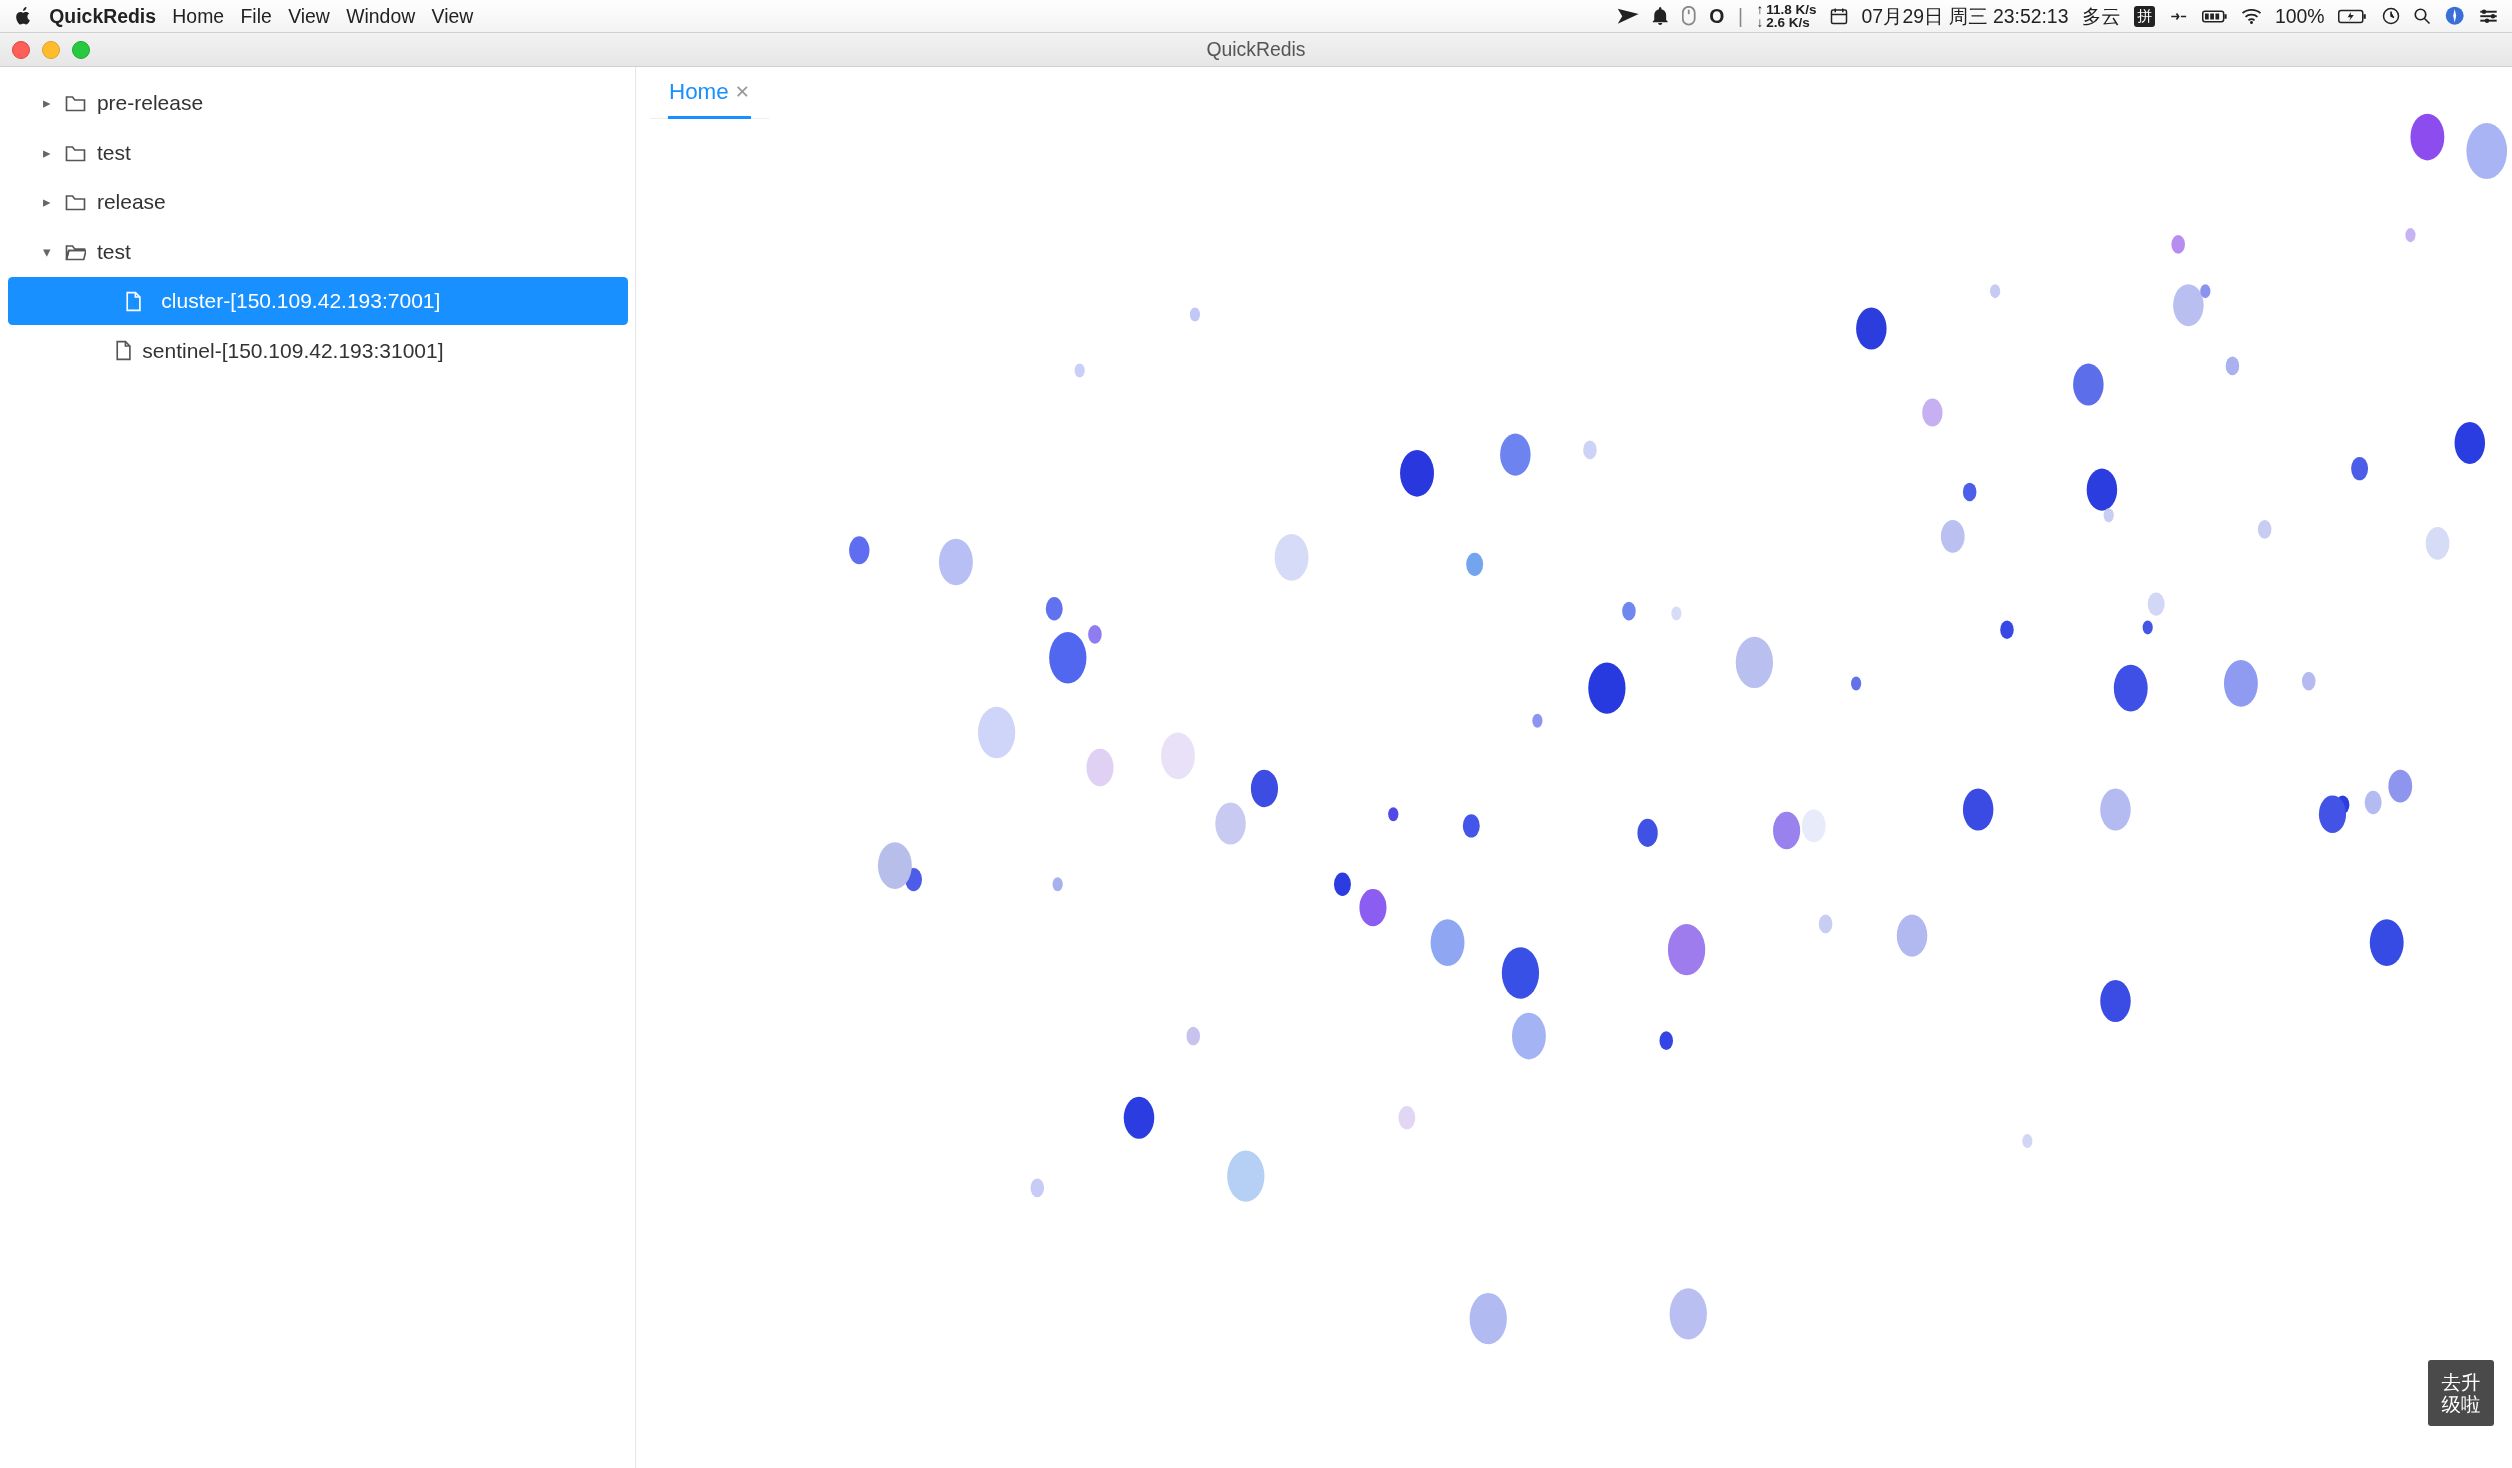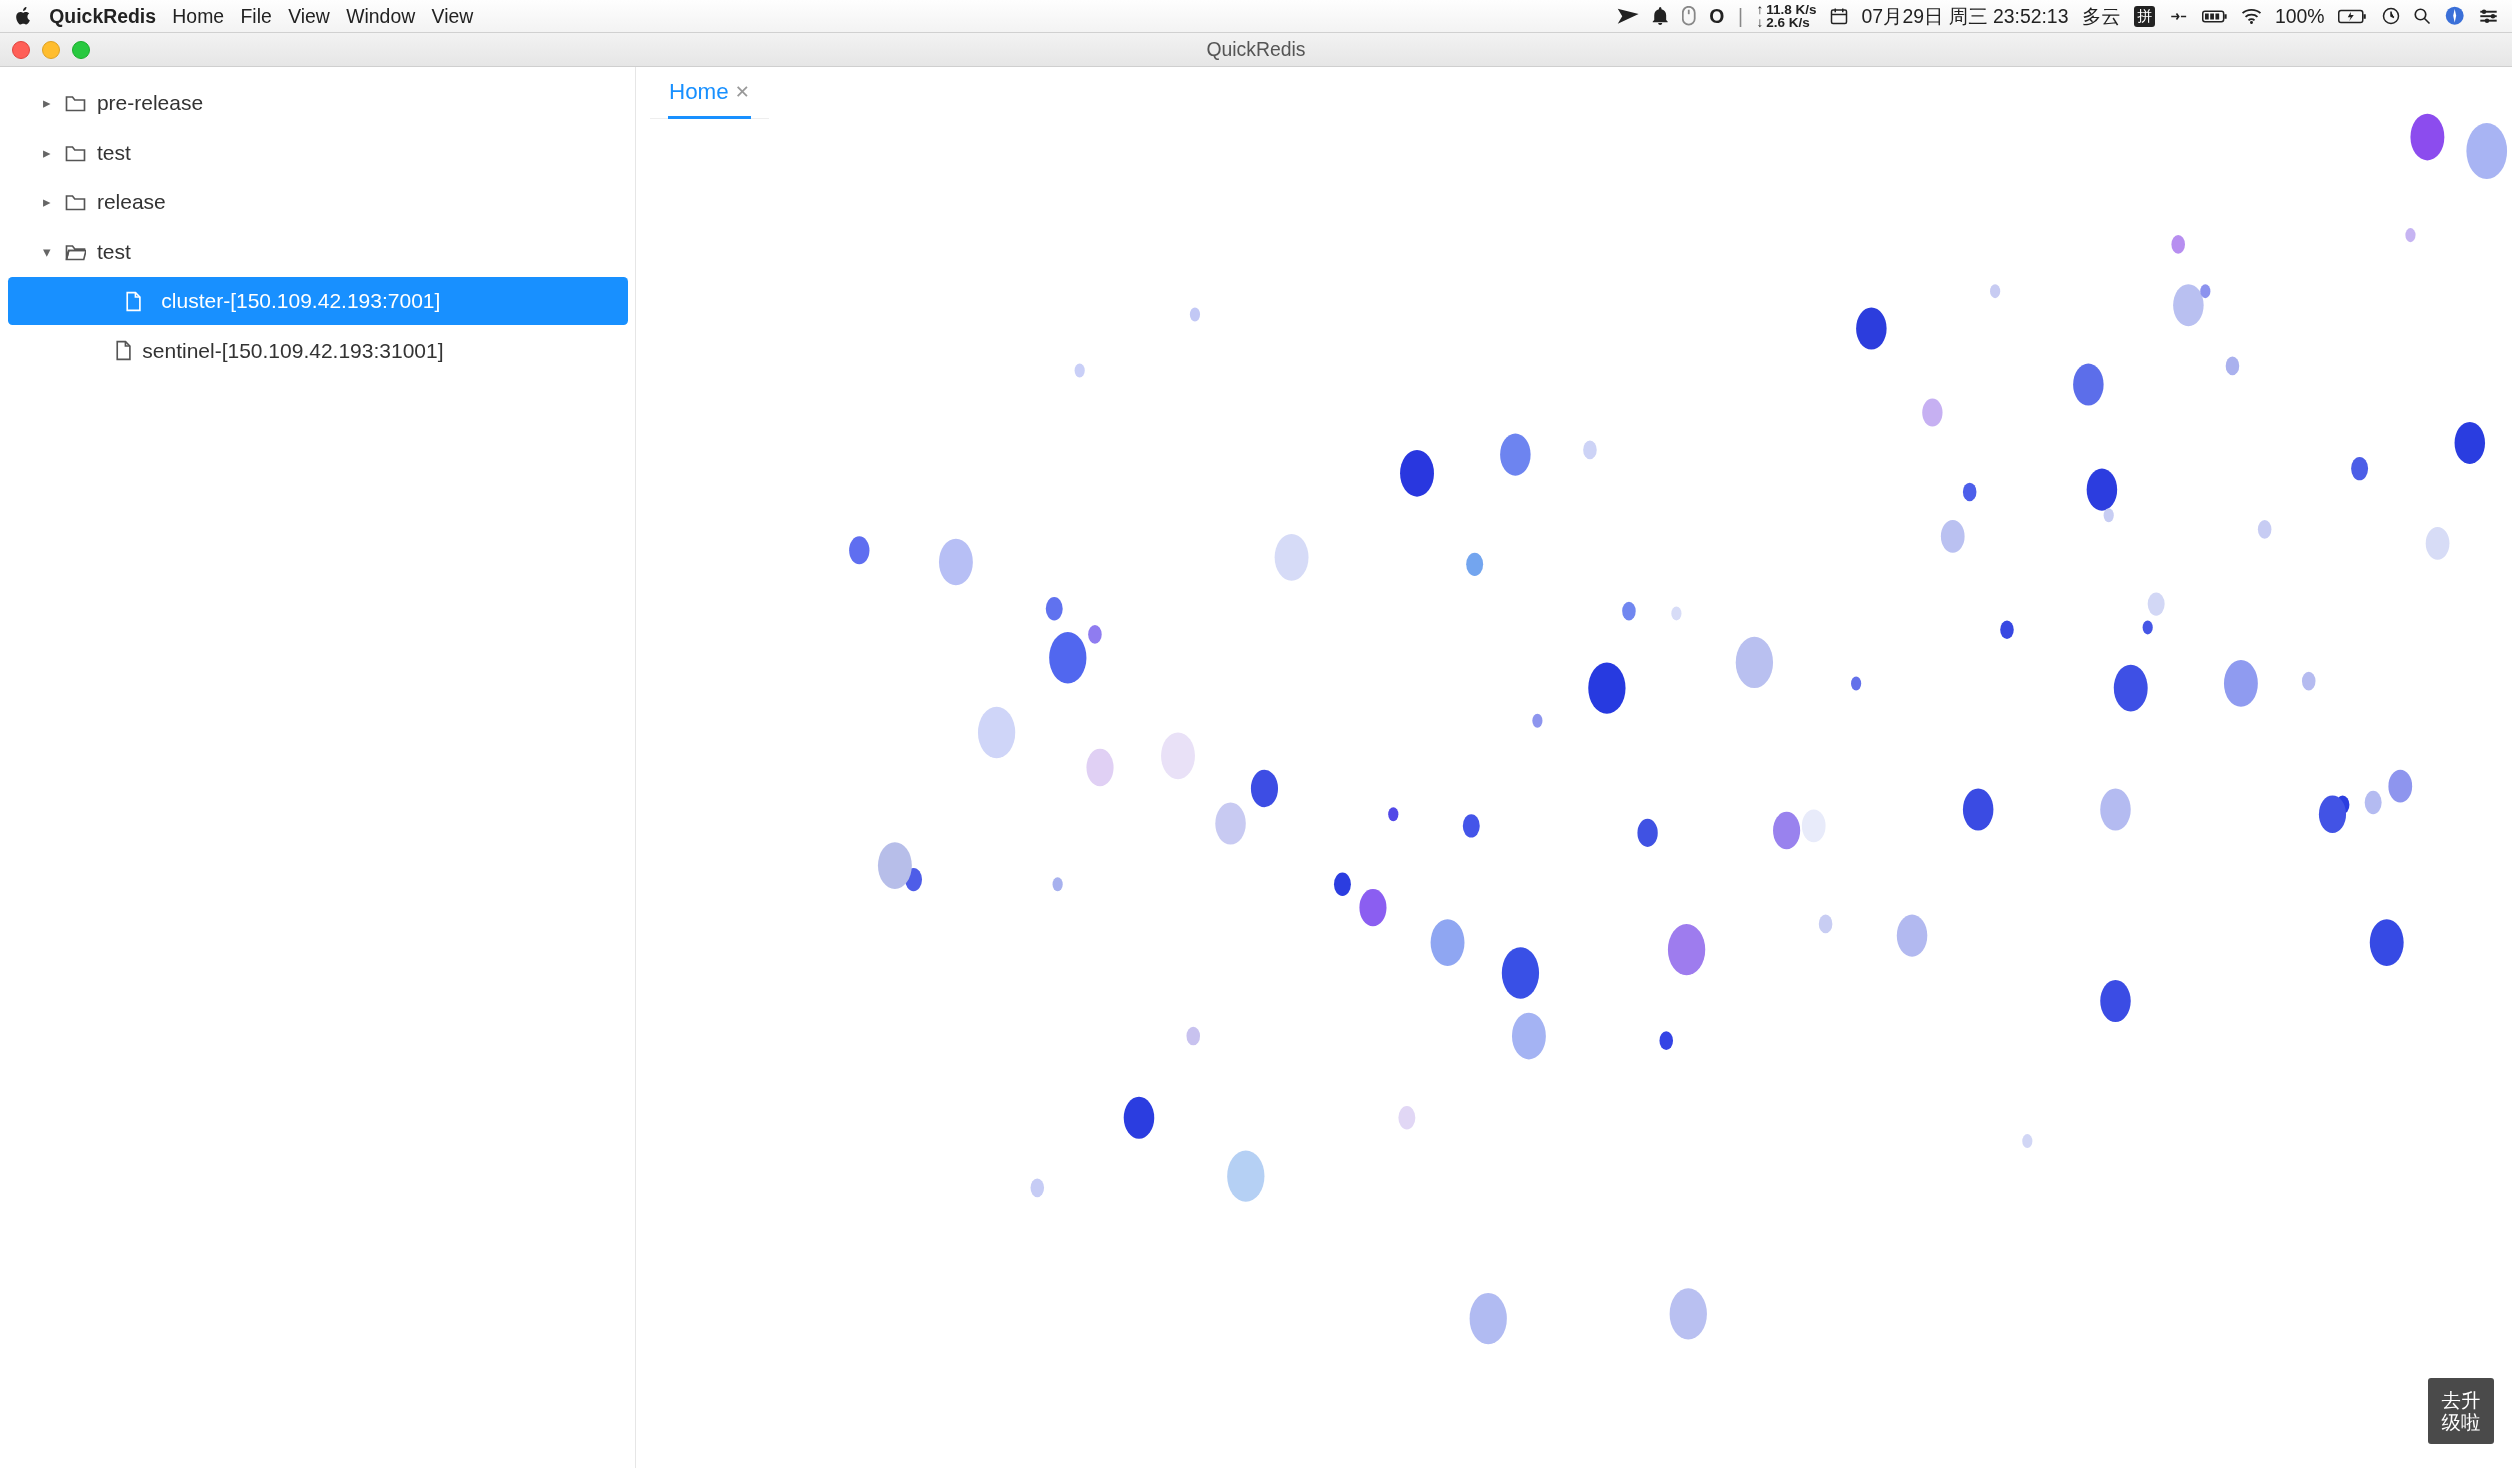--- a/index.html
+++ b/index.html
@@ -72,21 +72,21 @@
     display:flex; align-items:center; gap:6px; height:100%;
     color:#1890ff; font-size:22.4px; border-bottom:3px solid #1890ff;
     padding:0 1.5px 0 1.5px; margin-bottom:-1.5px;
   }
   .tab .tab-close { color:#999; font-size:18px; cursor:pointer; }
 
   .canvas-wrap { flex:1; position:relative; }
   .canvas-wrap svg { position:absolute; inset:0; width:100%; height:100%; }
 
   .upgrade-badge {
-    position:absolute; bottom:24px; right:18px;
+    position:absolute; bottom:42px; right:18px;
     width:66px; height:66px; background:#4a4a4a; color:#fff;
     display:flex; align-items:center; justify-content:center; text-align:center;
     font-size:19.4px; line-height:22.4px; border-radius:3px;
   }
 </style>
 </head>
 <body>
 
 <div class="menubar">
   <div class="menubar-left">

